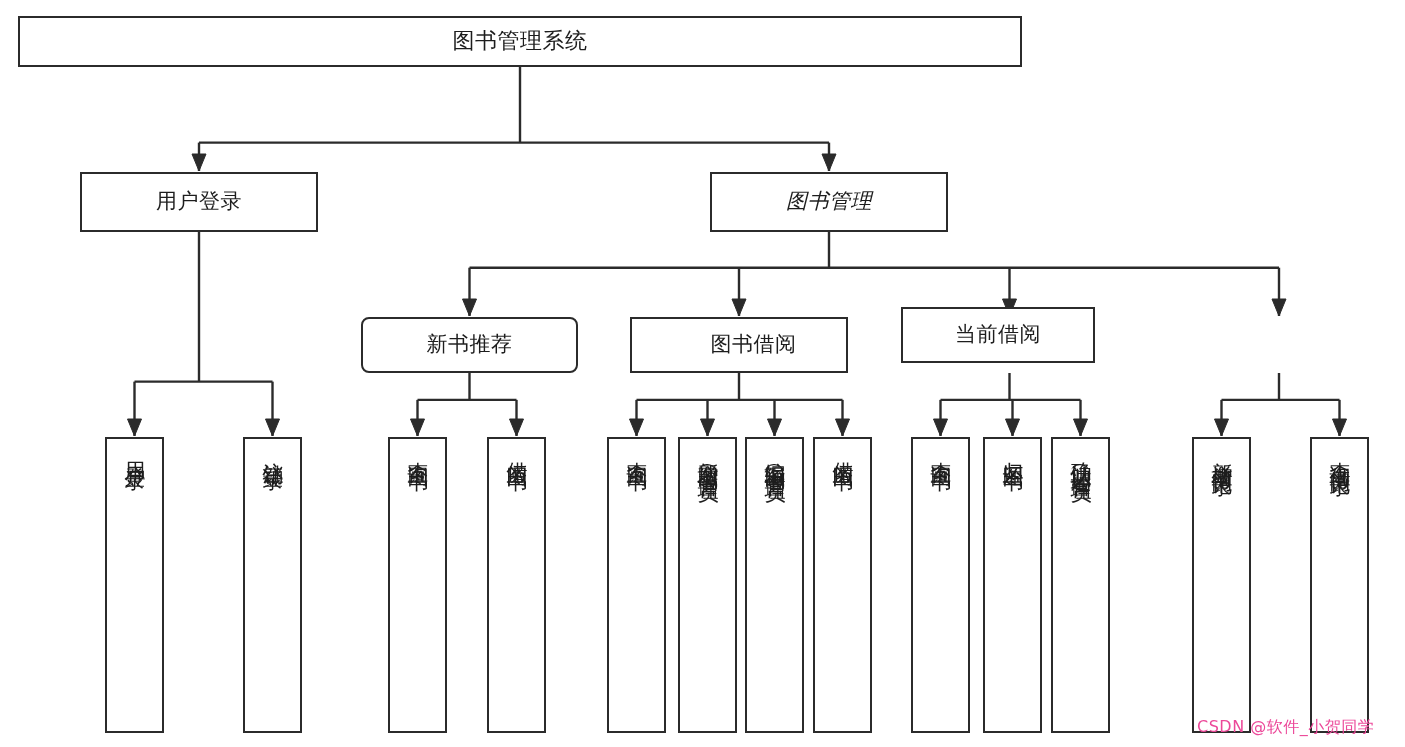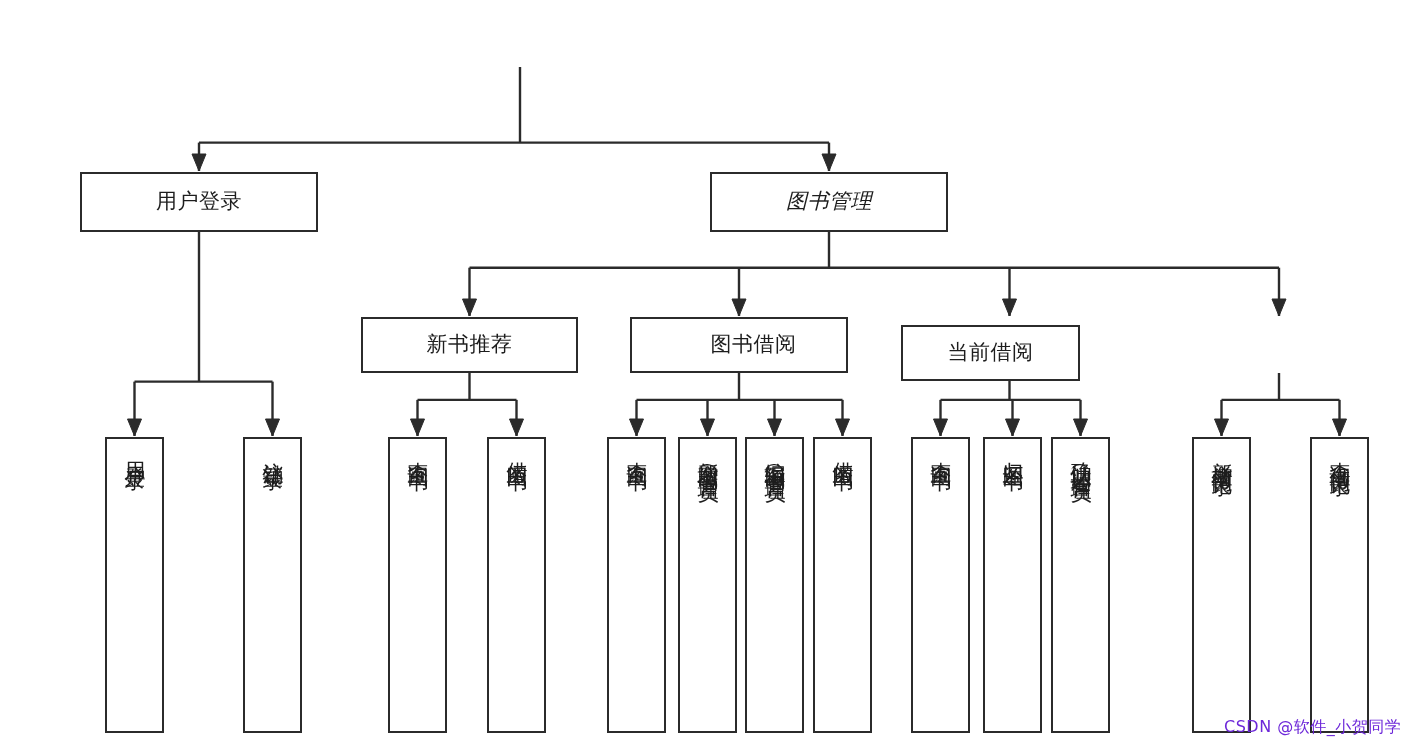--- a/index.html
+++ b/index.html
@@ -121,35 +121,38 @@
       <polyline points="1080.5,399.88 1080.5,436" fill="none" stroke="#2b2b2b" stroke-width="2.4" stroke-linecap="butt" stroke-linejoin="miter"></polyline>
       <polygon points="1073.5,419 1087.5,419 1080.5,436" fill="#2b2b2b" stroke="#2b2b2b" stroke-width="1"></polygon>
       <polyline points="1279,373 1279,399.88" fill="none" stroke="#2b2b2b" stroke-width="2.4" stroke-linecap="butt" stroke-linejoin="miter"></polyline>
       <polyline points="1221.5,399.88 1339.5,399.88" fill="none" stroke="#2b2b2b" stroke-width="2.4" stroke-linecap="butt" stroke-linejoin="miter"></polyline>
       <polyline points="1221.5,399.88 1221.5,436" fill="none" stroke="#2b2b2b" stroke-width="2.4" stroke-linecap="butt" stroke-linejoin="miter"></polyline>
       <polygon points="1214.5,419 1228.5,419 1221.5,436" fill="#2b2b2b" stroke="#2b2b2b" stroke-width="1"></polygon>
       <polyline points="1339.5,399.88 1339.5,436" fill="none" stroke="#2b2b2b" stroke-width="2.4" stroke-linecap="butt" stroke-linejoin="miter"></polyline>
       <polygon points="1332.5,419 1346.5,419 1339.5,436" fill="#2b2b2b" stroke="#2b2b2b" stroke-width="1"></polygon>
     </svg>
 
+  <div class="node root" style="left: 18px; top: 16px; width: 1004px; height: 51px;">
+    <span class="label">图书管理系统</span>
+  </div>
 
   <div class="node" style="left: 80px; top: 172px; width: 238px; height: 60px;">
     <span class="label">用户登录</span>
   </div>
   <div class="node" style="left: 710px; top: 172px; width: 238px; height: 60px; font-style: italic;">
     <span class="label">图书管理</span>
   </div>
 
-  <div class="node" style="left: 361px; top: 317px; width: 217px; height: 56px;">
+  <div class="node" style="left: 361px; top: 317px; width: 217px; height: 56px; border-radius: 8px;">
     <span class="label">新书推荐</span>
   </div>
   <div class="node" style="left: 630px; top: 317px; width: 218px; height: 56px; padding-left: 29px;">
     <span class="label">图书借阅</span>
   </div>
-  <div class="node" style="left: 901px; top: 325px; width: 179px; height: 56px;">
+  <div class="node" style="left: 901px; top: 307px; width: 194px; height: 56px;">
     <span class="label">当前借阅</span>
   </div>
 
   <div class="node vertical" style="left: 105px; top: 437px; width: 59px; height: 296px;">
     <span class="label">用户登录</span>
   </div>
   <div class="node vertical" style="left: 243px; top: 437px; width: 59px; height: 296px;">
     <span class="label">注销登录</span>
   </div>
 
@@ -183,14 +186,14 @@
     <span class="label">确认归还（管理员）</span>
   </div>
 
   <div class="node vertical" style="left: 1192px; top: 437px; width: 59px; height: 296px;">
     <span class="label">新增借阅记录</span>
   </div>
   <div class="node vertical" style="left: 1310px; top: 437px; width: 59px; height: 296px;">
     <span class="label">查询借阅记录</span>
   </div>
 
-  <div class="watermark" style="left: 1224px; top: 717px; color: #6d28d9;">CSDN @软件_小贺同学</div>
+  <div class="watermark" style="left: 1197px; top: 717px; color: #ec4899;">CSDN @软件_小贺同学</div>
 </div>
 
 </body></html>

